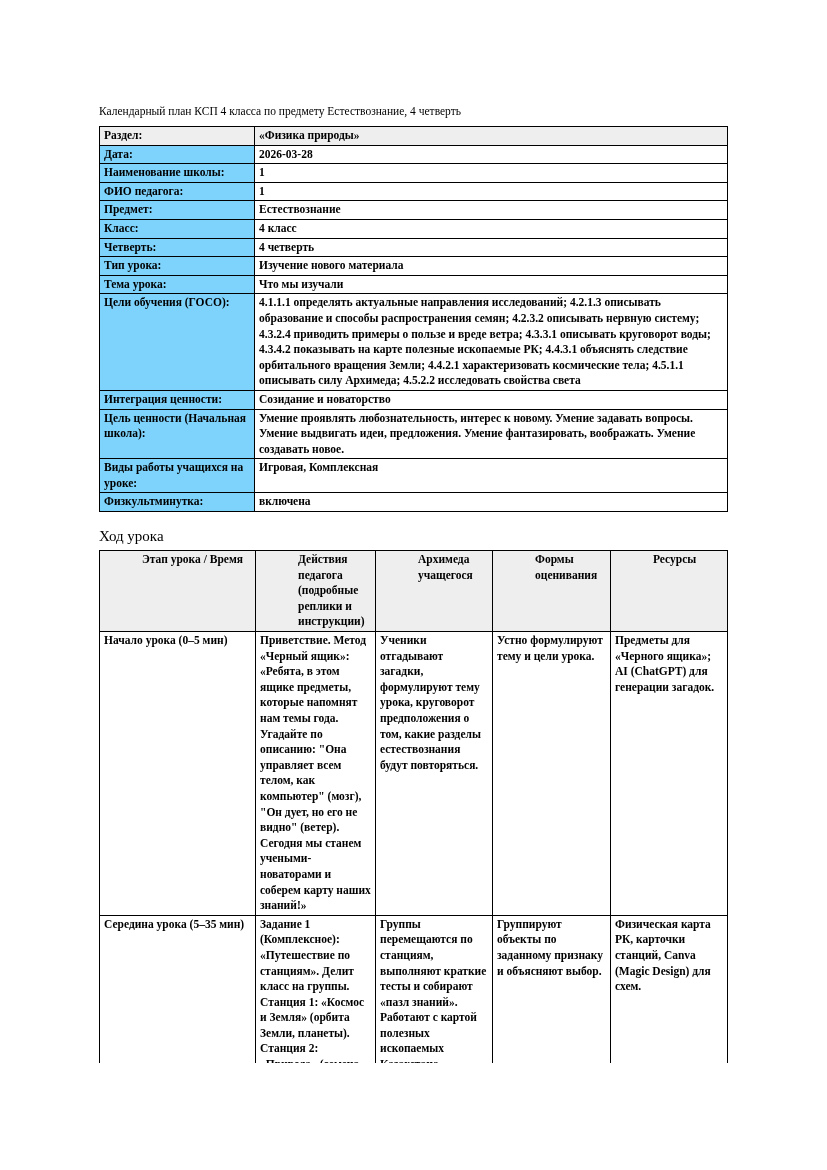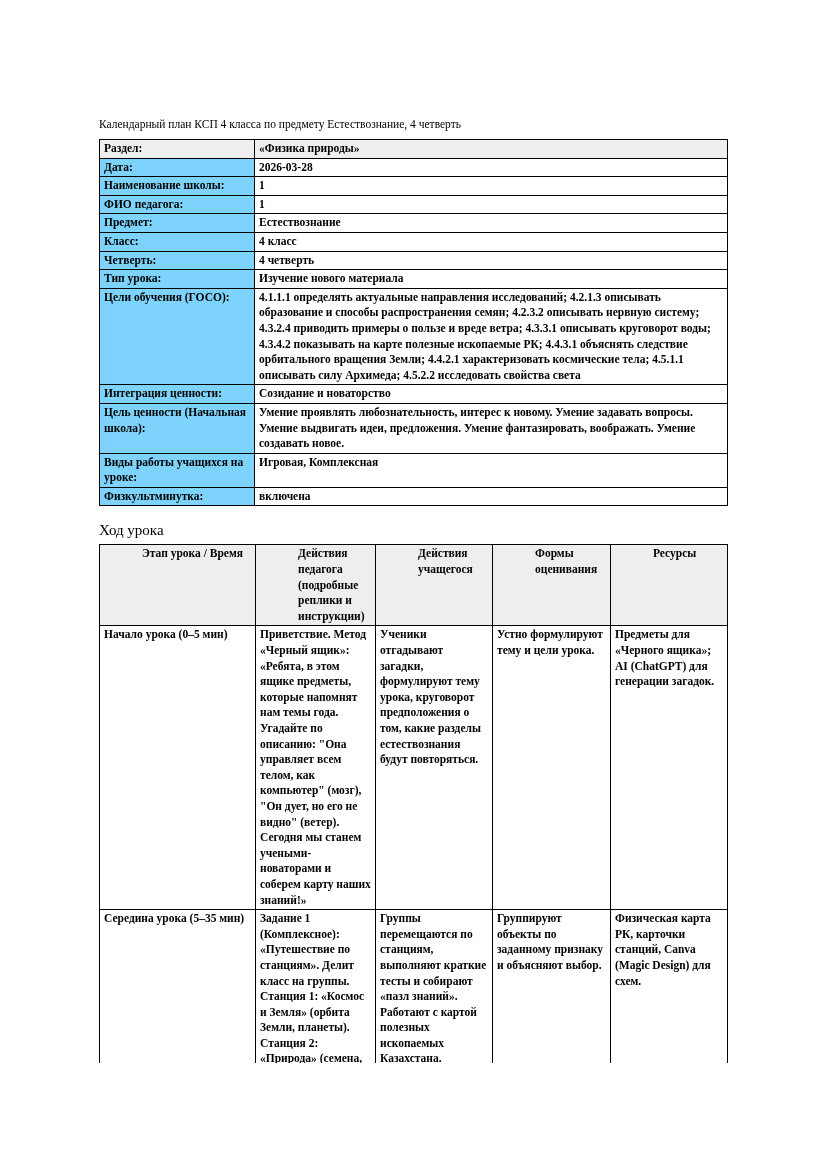--- a/index.html
+++ b/index.html
@@ -12,21 +12,21 @@
     width: 827px;
     height: 1170px;
     background: #ffffff;
     overflow: hidden;
     font-family: "Liberation Serif", "DejaVu Serif", serif;
     color: #000000;
   }
   .content {
     position: absolute;
     left: 99px;
-    top: 116px;
+    top: 103px;
     width: 628px;
   }
   .doc-title {
     font-size: 11.5px;
     line-height: 16px;
     margin-bottom: 7px;
     white-space: nowrap;
   }
   .section-label {
     font-size: 15px;
@@ -120,20 +120,24 @@
           </tr>
           <tr>
             <td class="label">Четверть:</td>
             <td class="value">4 четверть</td>
           </tr>
           <tr>
             <td class="label">Тип урока:</td>
             <td class="value">Изучение нового материала</td>
           </tr>
           <tr>
+            <td class="label">Тема урока:</td>
+            <td class="value">Что мы изучали</td>
+          </tr>
+          <tr>
             <td class="label">Цели обучения (ГОСО):</td>
             <td class="value">4.1.1.1 определять актуальные направления исследований; 4.2.1.3 описывать образование и способы распространения семян; 4.2.3.2 описывать нервную систему; 4.3.2.4 приводить примеры о пользе и вреде ветра; 4.3.3.1 описывать круговорот воды; 4.3.4.2 показывать на карте полезные ископаемые РК; 4.4.3.1 объяснять следствие орбитального вращения Земли; 4.4.2.1 характеризовать космические тела; 4.5.1.1 описывать силу Архимеда; 4.5.2.2 исследовать свойства света</td>
           </tr>
           <tr>
             <td class="label">Интеграция ценности:</td>
             <td class="value">Созидание и новаторство</td>
           </tr>
           <tr>
             <td class="label">Цель ценности (Начальная школа):</td>
             <td class="value">Умение проявлять любознательность, интерес к новому. Умение задавать вопросы. Умение выдвигать идеи, предложения. Умение фантазировать, воображать. Умение создавать новое.</td>
@@ -156,21 +160,21 @@
           <col class="c1">
           <col class="c2">
           <col class="c3">
           <col class="c4">
           <col class="c5">
         </colgroup>
         <thead>
           <tr>
             <td>Этап урока / Время</td>
             <td>Действия педагога (подробные реплики и инструкции)</td>
-            <td>Действия учащегося</td>
+            <td>Архимеда учащегося</td>
             <td>Формы оценивания</td>
             <td>Ресурсы</td>
           </tr>
         </thead>
         <tbody>
           <tr>
             <td>Начало урока (0–5 мин)</td>
             <td>Приветствие. Метод «Черный ящик»: «Ребята, в этом ящике предметы, которые напомнят нам темы года. Угадайте по описанию: "Она управляет всем телом, как компьютер" (мозг), "Он дует, но его не видно" (ветер). Сегодня мы станем учеными-новаторами и соберем карту наших знаний!»</td>
             <td>Ученики отгадывают загадки, формулируют тему урока, круговорот предположения о том, какие разделы естествознания будут повторяться.</td>
             <td>Устно формулируют тему и цели урока.</td>

